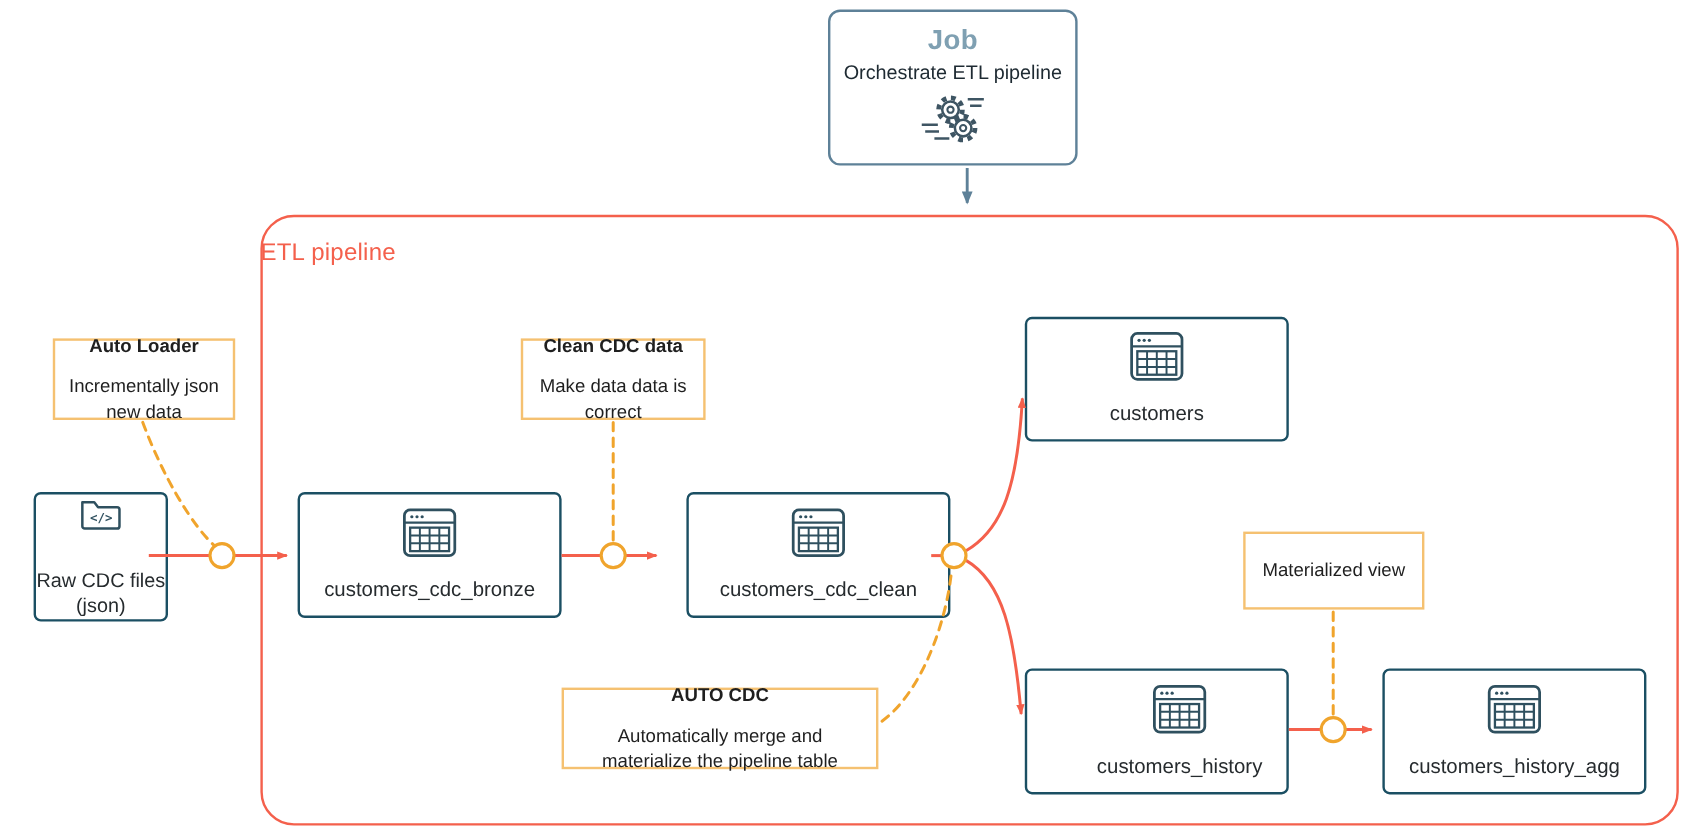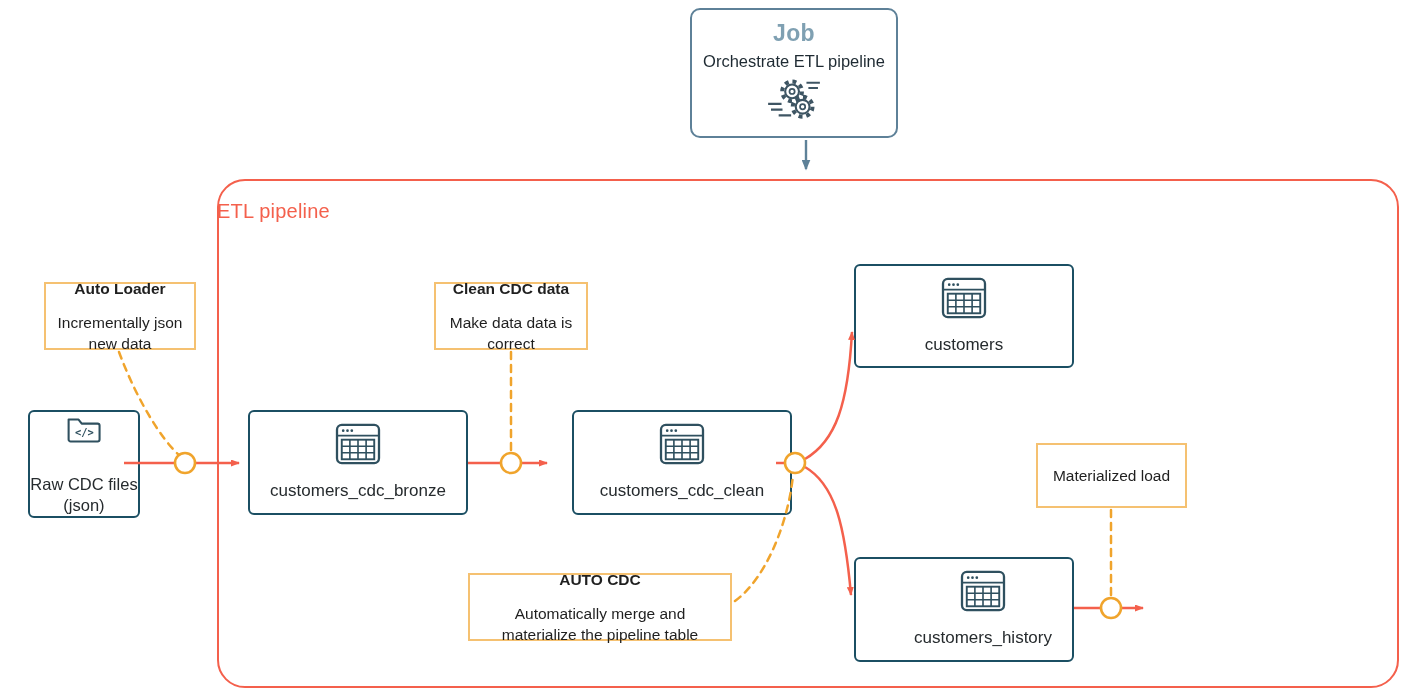--- a/index.html
+++ b/index.html
@@ -151,38 +151,46 @@
 
   <div class="node" id="node-history">
     <span>
       <svg width="46" height="42" viewBox="0 0 48 44">
           <use href="#sym-table"></use>
         </svg>
     </span>
     <div class="node-label">customers_history</div>
   </div>
 
+  <div class="node" id="node-agg">
+    <span>
+      <svg width="46" height="42" viewBox="0 0 48 44">
+          <use href="#sym-table"></use>
+        </svg>
+    </span>
+    <div class="node-label">customers_history_agg</div>
+  </div>
 
   <div class="callout" id="co-autoloader">
     <div class="callout-title">Auto Loader</div>
     <div class="callout-body">Incrementally json new data</div>
   </div>
 
   <div class="callout" id="co-cleancdc">
     <div class="callout-title">Clean CDC data</div>
     <div class="callout-body">Make data data is correct</div>
   </div>
 
   <div class="callout" id="co-autocdc">
     <div class="callout-title">AUTO CDC</div>
     <div class="callout-body">Automatically merge and materialize the pipeline table</div>
   </div>
 
   <div class="callout" id="co-matview">
-    <div class="callout-body">Materialized load</div>
+    <div class="callout-body">Materialized view</div>
   </div>
 
   <svg class="connector-layer" viewBox="0 0 1406 695">
     <defs>
       <marker id="arrow-red" markerWidth="9" markerHeight="7" refX="8" refY="3.5" orient="auto" markerUnits="userSpaceOnUse">
         <path d="M0,0 L9,3.5 L0,7 Z" fill="#F4604C"></path>
       </marker>
       <marker id="arrow-slate" markerWidth="11" markerHeight="9" refX="9.5" refY="4.5" orient="auto" markerUnits="userSpaceOnUse">
         <path d="M0,0 L11,4.5 L0,9 Z" fill="#5E8198"></path>
       </marker>

